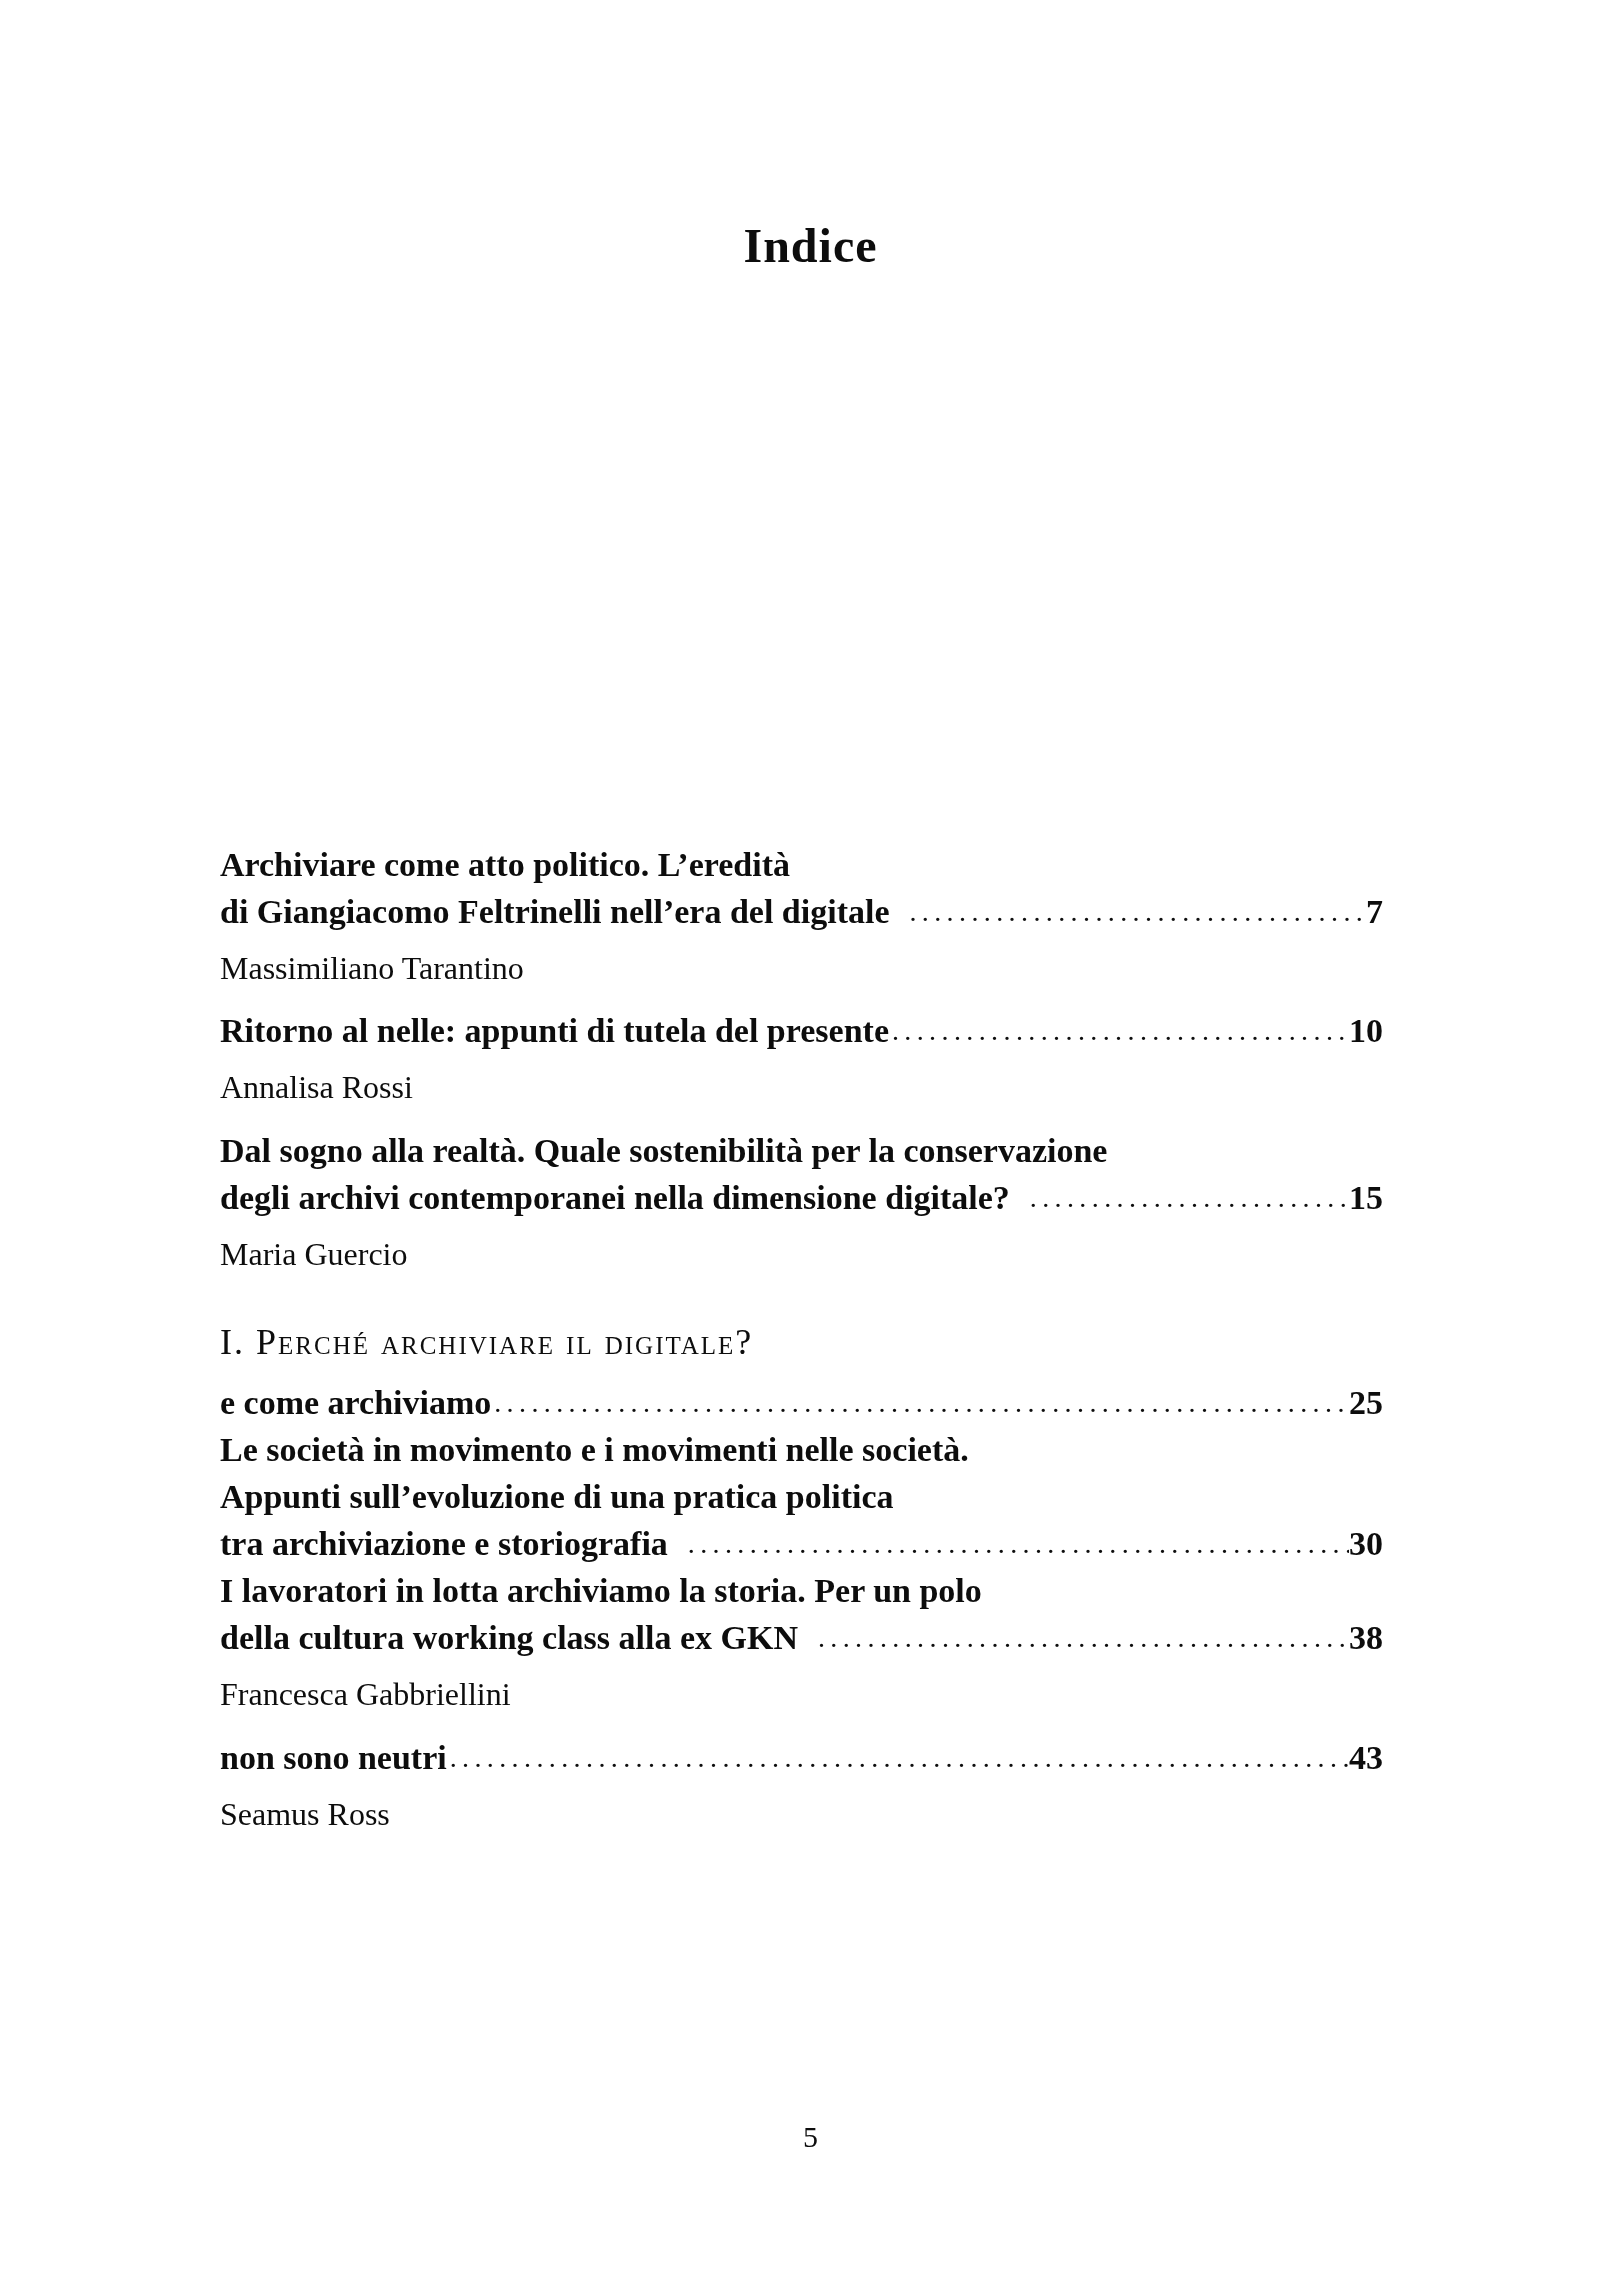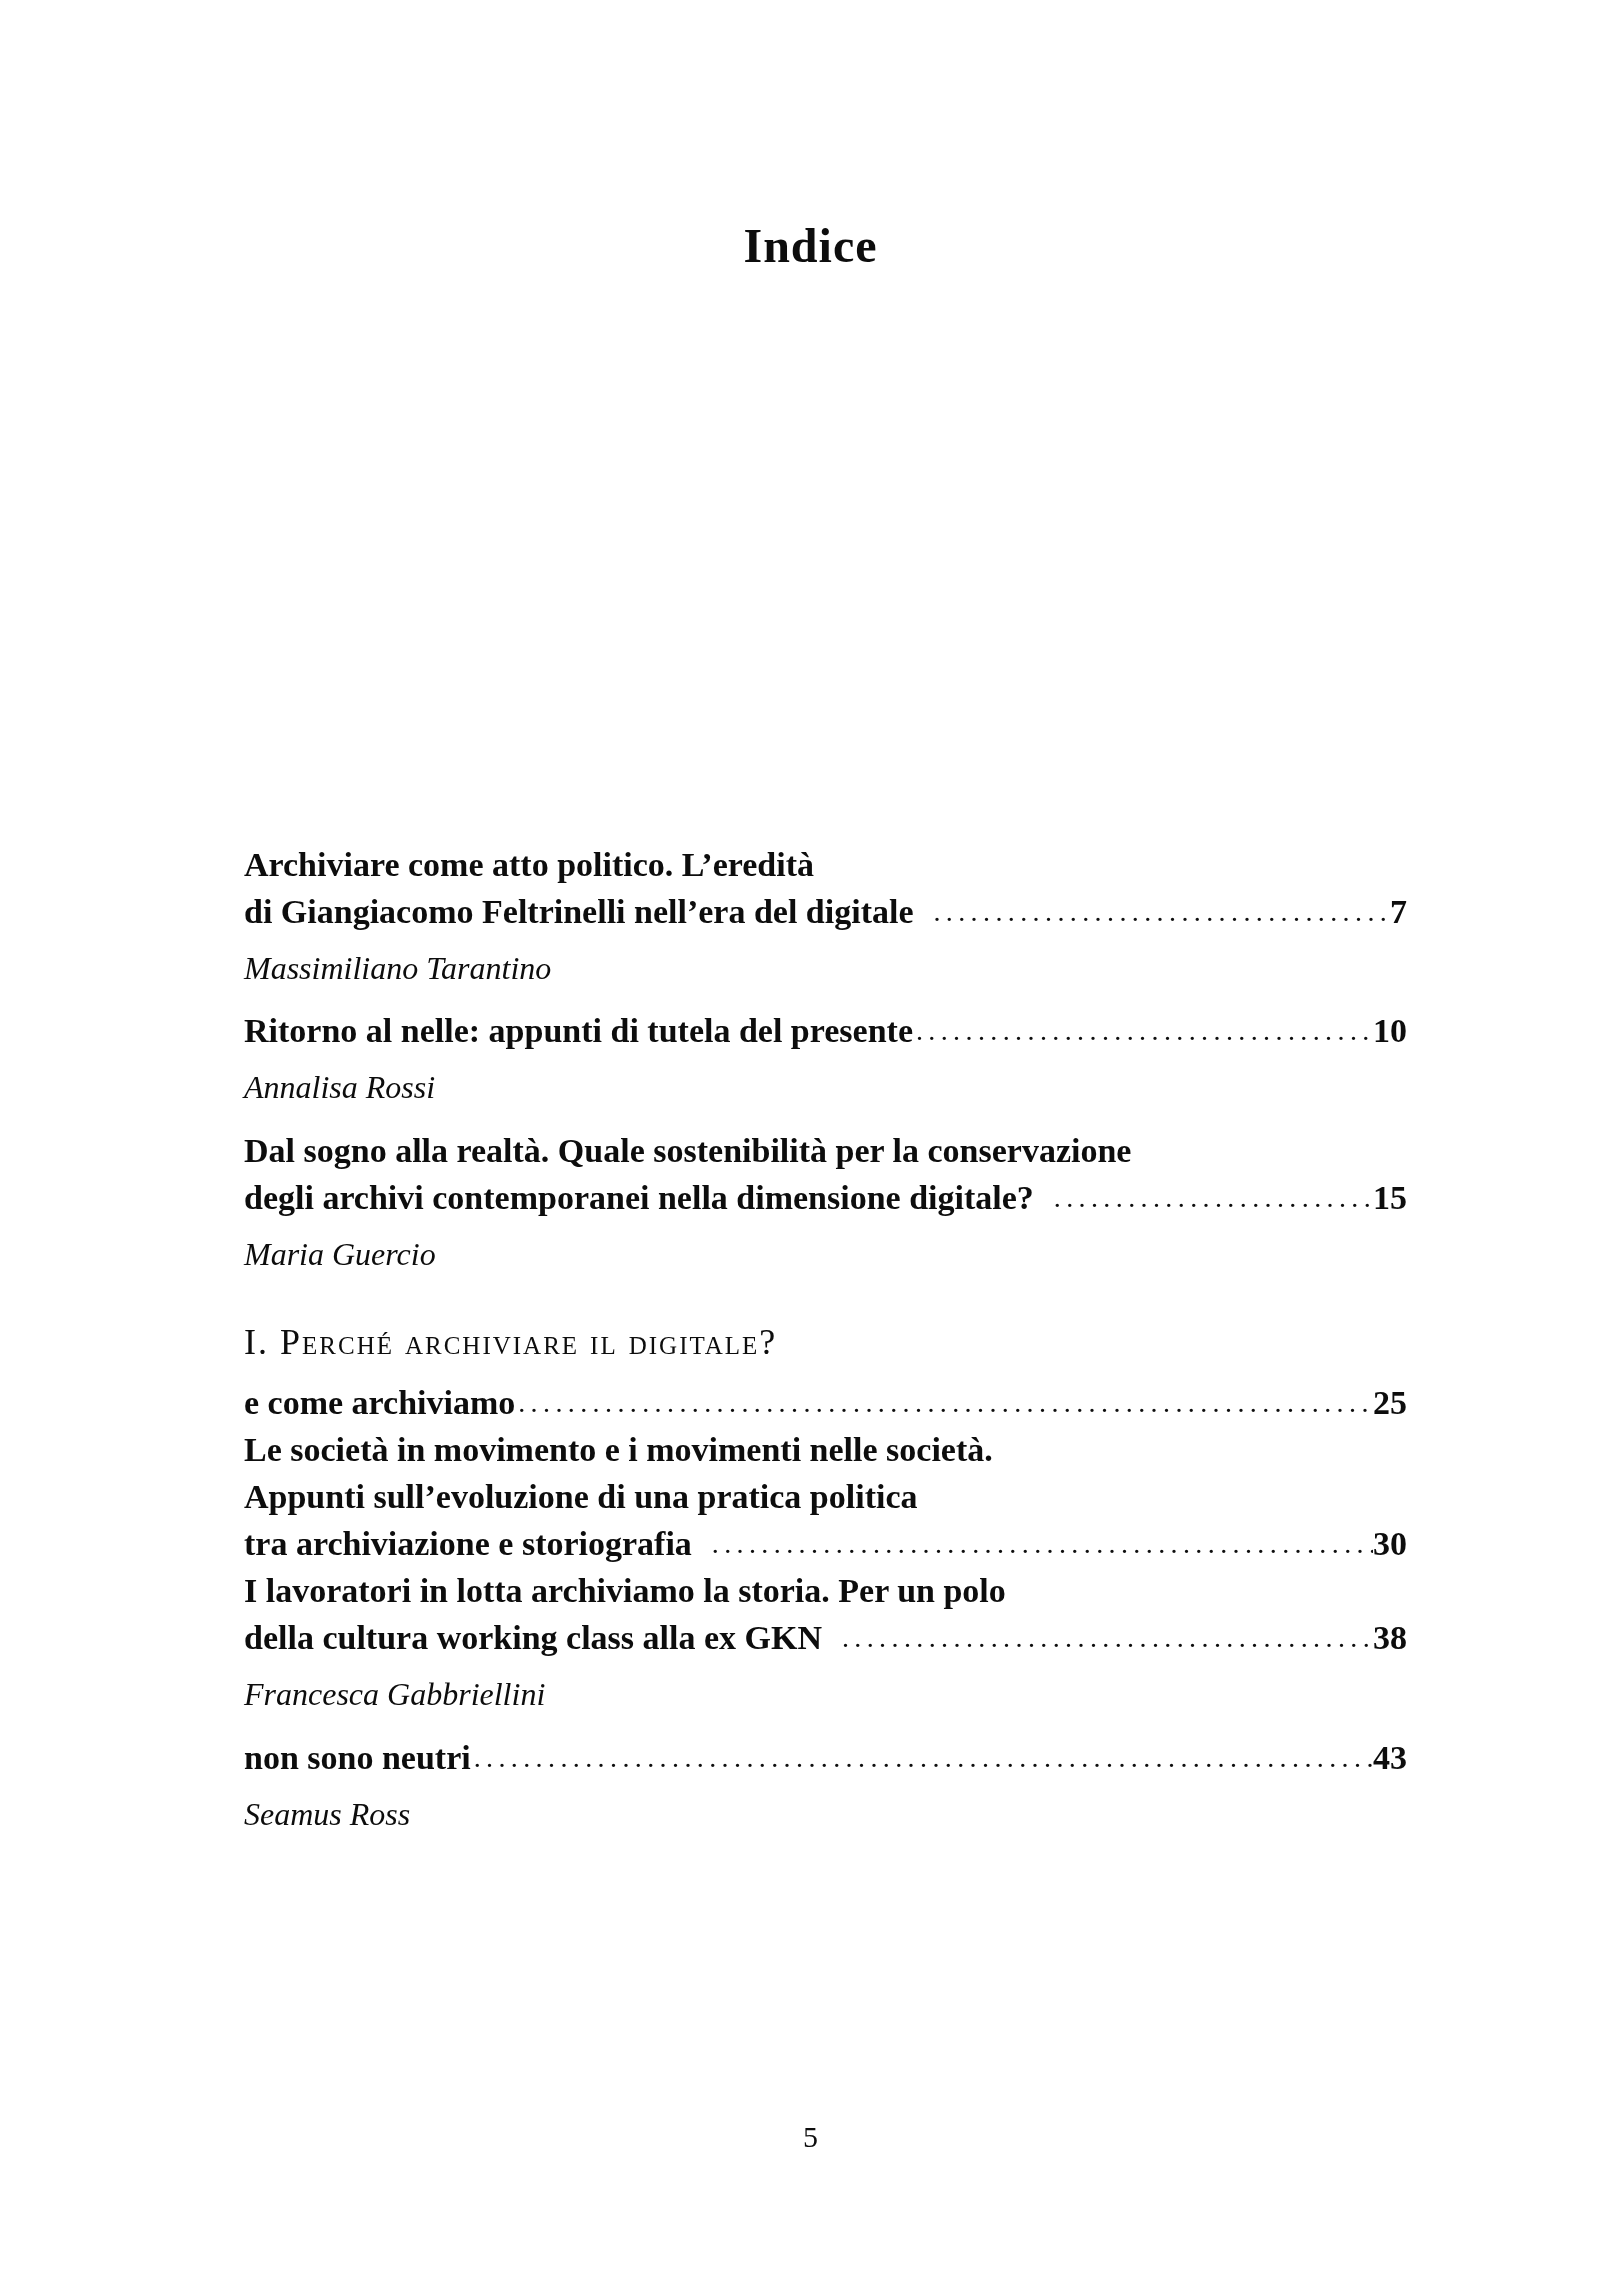--- a/index.html
+++ b/index.html
@@ -22,21 +22,21 @@
     width: 100%;
     margin: 0;
     text-align: center;
     font-size: 48px;
     font-weight: bold;
     letter-spacing: 1px;
   }
   .toc {
     position: absolute;
     top: 841px;
-    left: 244px;
+    left: 220px;
     width: 1163px;
   }
   .toc-entry-title {
     font-size: 34px;
     font-weight: bold;
     line-height: 47px;
   }
   .toc-line {
     display: flex;
     align-items: stretch;
@@ -57,21 +57,20 @@
     letter-spacing: 5.4px;
     margin-left: 2.9px;
   }
   .toc-line .pagenum {
     flex: none;
     font-weight: bold;
     text-align: right;
   }
   .toc-author {
     font-size: 32px;
-    font-style: italic;
     font-weight: normal;
     line-height: 47px;
     margin-top: 9.8px;
     margin-bottom: 15.7px;
   }
   .section-heading {
     font-size: 36px;
     font-weight: normal;
     font-variant: small-caps;
     letter-spacing: 2px;

